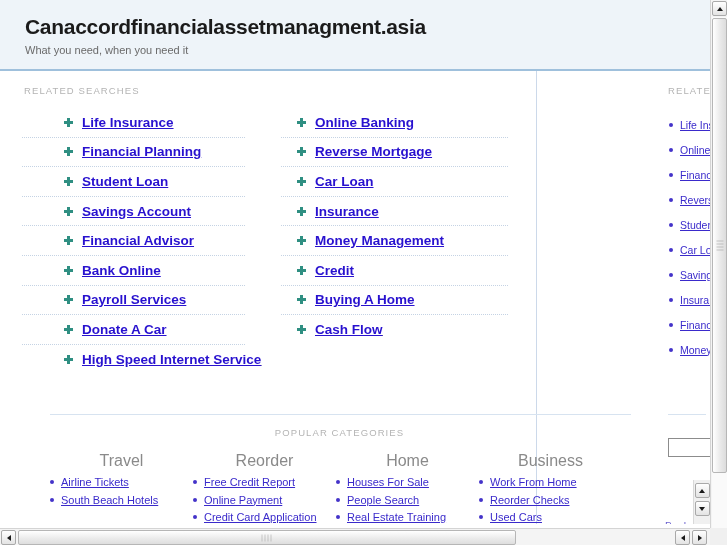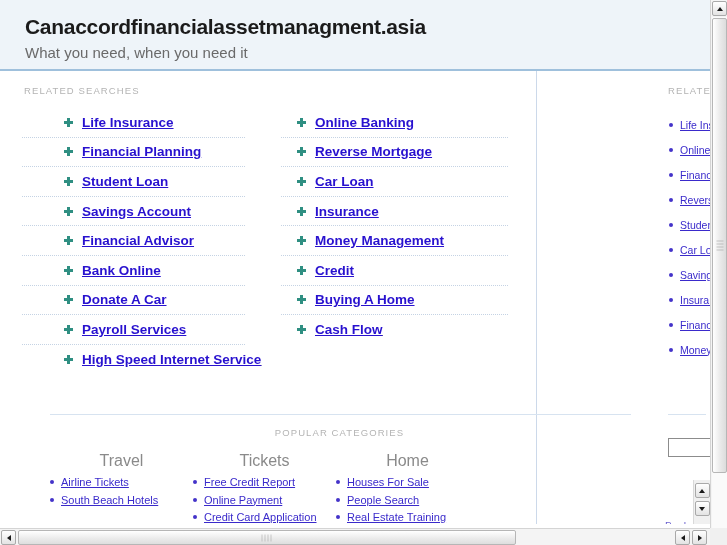--- a/index.html
+++ b/index.html
@@ -48,21 +48,21 @@
   .site-title {
     font-size: 21px;
     font-weight: bold;
     color: #1b1b1b;
     letter-spacing: -0.3px;
     line-height: 1.1;
     margin: 0;
     white-space: nowrap;
   }
   .site-tagline {
-    font-size: 15px;
+    font-size: 11px;
     color: #6a6a6a;
     margin-top: 6px;
   }
 
   
   .content-wrap {
     position: relative;
     height: 453px;
   }
   .main-col {
@@ -433,25 +433,25 @@
             <div class="rs-item">
               <span class="plus-icon"></span>
               <a class="rs-link">Financial Advisor</a>
             </div>
             <div class="rs-item">
               <span class="plus-icon"></span>
               <a class="rs-link">Bank Online</a>
             </div>
             <div class="rs-item">
               <span class="plus-icon"></span>
+              <a class="rs-link">Payroll Services</a>
+            </div>
+            <div class="rs-item">
+              <span class="plus-icon"></span>
               <a class="rs-link">Donate A Car</a>
-            </div>
-            <div class="rs-item">
-              <span class="plus-icon"></span>
-              <a class="rs-link">Payroll Services</a>
             </div>
             <div class="rs-item">
               <span class="plus-icon"></span>
               <a class="rs-link">High Speed Internet Service</a>
             </div>
           </div>
 
           <div class="rs-col right">
             <div class="rs-item">
               <span class="plus-icon"></span>
@@ -499,21 +499,21 @@
                 <span class="dot-icon"></span>
                 <a class="pc-link">Airline Tickets</a>
               </div>
               <div class="pc-item">
                 <span class="dot-icon"></span>
                 <a class="pc-link">South Beach Hotels</a>
               </div>
             </div>
 
             <div class="pc-col">
-              <div class="pc-head">Tickets</div>
+              <div class="pc-head">Reorder</div>
               <div class="pc-item">
                 <span class="dot-icon"></span>
                 <a class="pc-link">Free Credit Report</a>
               </div>
               <div class="pc-item">
                 <span class="dot-icon"></span>
                 <a class="pc-link">Online Payment</a>
               </div>
               <div class="pc-item">
                 <span class="dot-icon"></span>
@@ -530,20 +530,35 @@
               <div class="pc-item">
                 <span class="dot-icon"></span>
                 <a class="pc-link">People Search</a>
               </div>
               <div class="pc-item">
                 <span class="dot-icon"></span>
                 <a class="pc-link">Real Estate Training</a>
               </div>
             </div>
 
+            <div class="pc-col">
+              <div class="pc-head">Business</div>
+              <div class="pc-item">
+                <span class="dot-icon"></span>
+                <a class="pc-link">Work From Home</a>
+              </div>
+              <div class="pc-item">
+                <span class="dot-icon"></span>
+                <a class="pc-link">Reorder Checks</a>
+              </div>
+              <div class="pc-item">
+                <span class="dot-icon"></span>
+                <a class="pc-link">Used Cars</a>
+              </div>
+            </div>
 
           </div>
         </div>
       </div>
 
       <div class="side-col">
         <div class="side-label">RELATED</div>
         <div class="side-list">
           <div class="side-item">
             <span class="dot-icon"></span>

